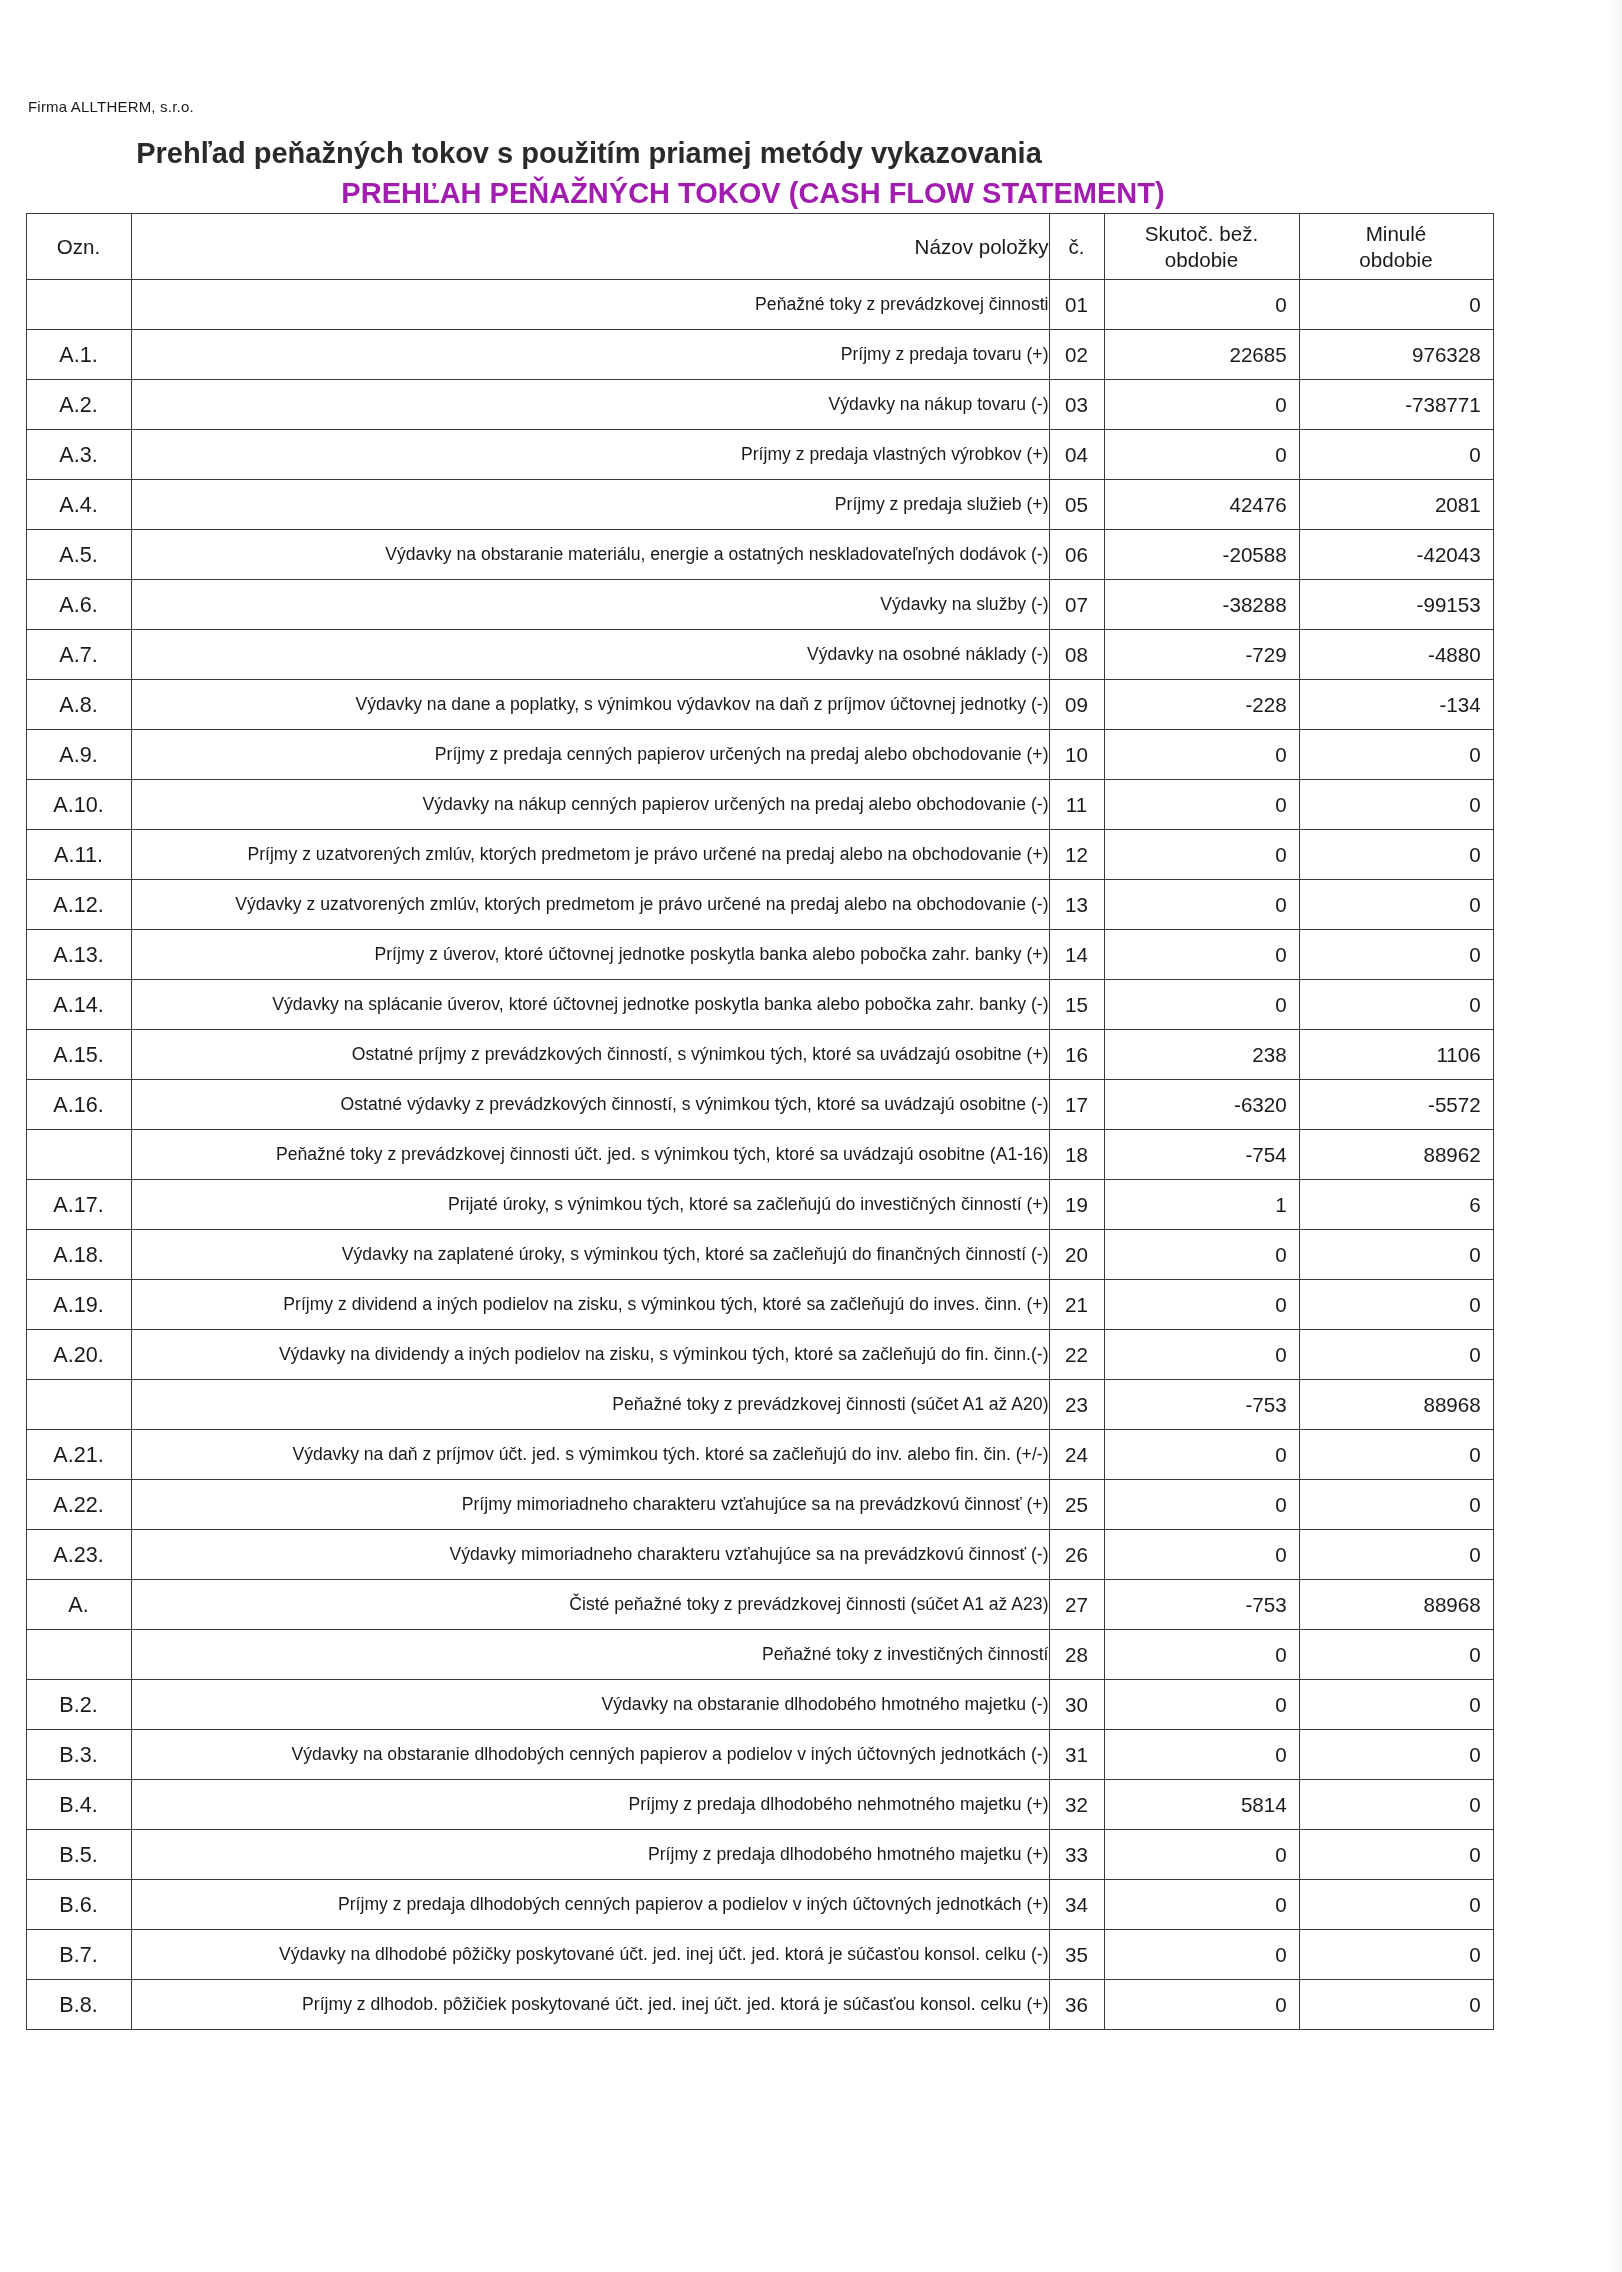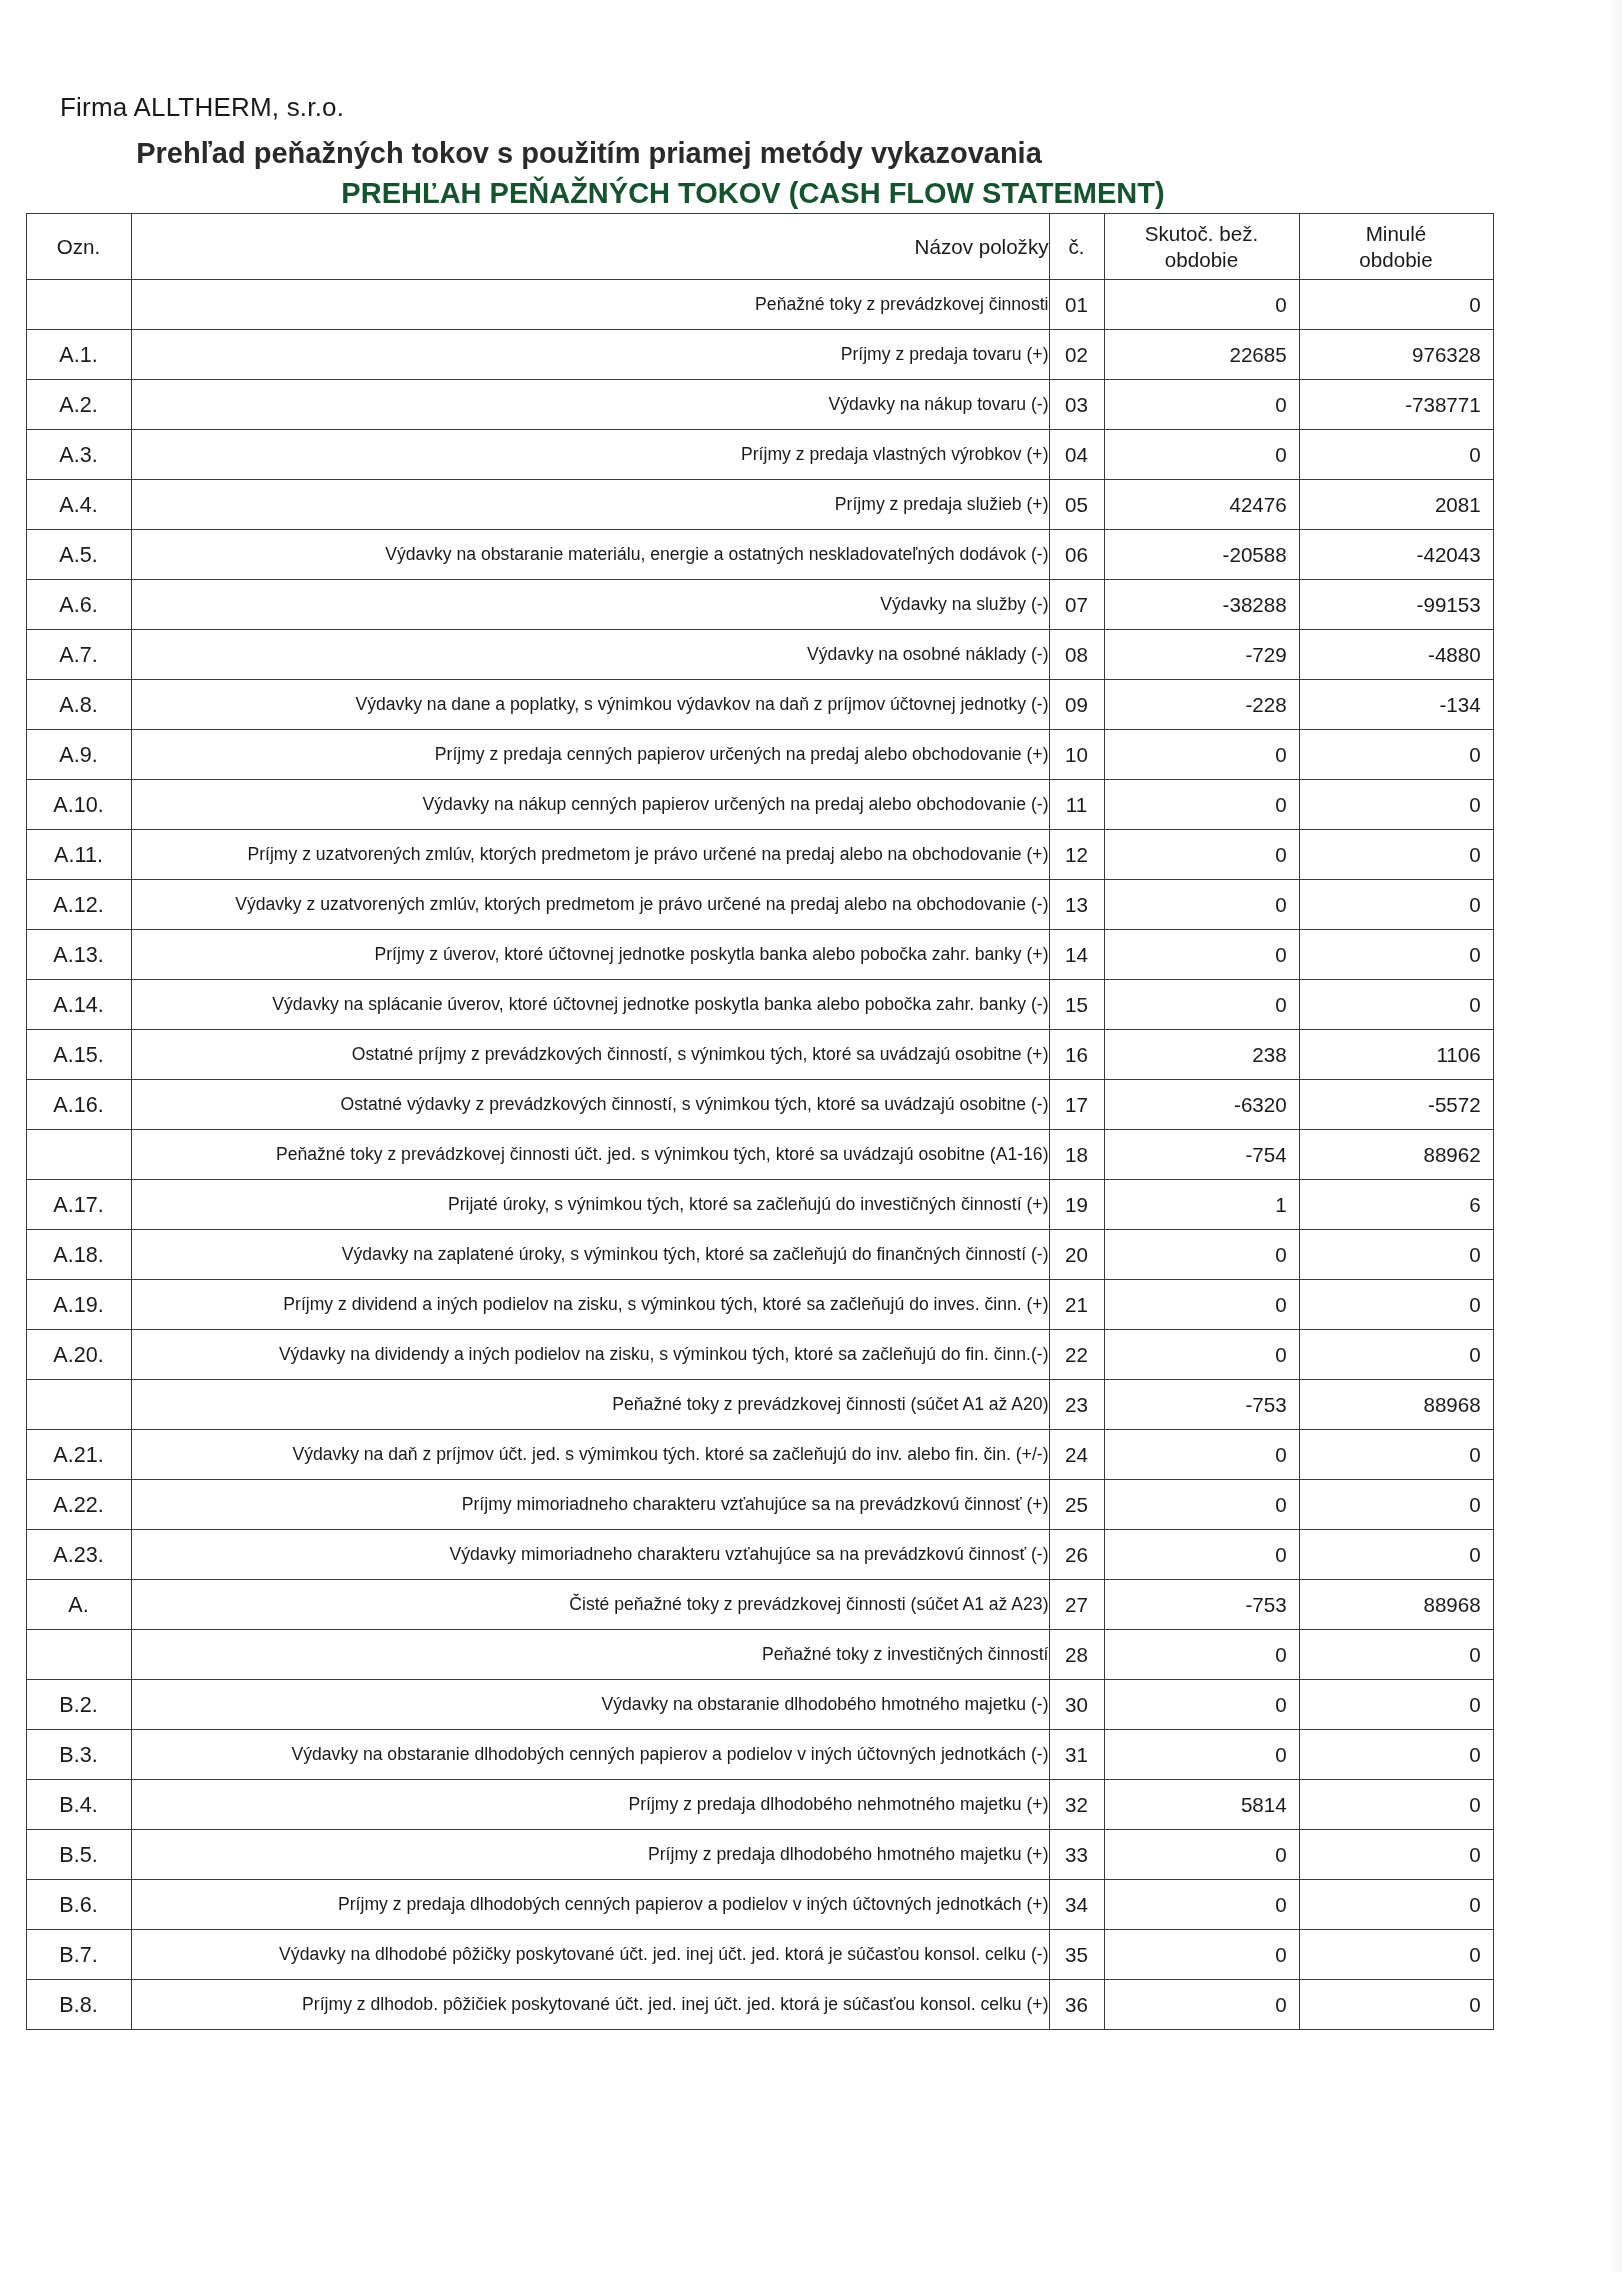--- a/index.html
+++ b/index.html
@@ -1,20 +1,20 @@
 <!DOCTYPE html>
 <html><head>
 <meta charset="utf-8">
 <style>
   html, body { margin: 0; padding: 0; background: #ffffff; }
   body { width: 1622px; height: 2273px; position: relative; font-family: "Liberation Sans", sans-serif; color: #1a1a1a; overflow: hidden; }
-  .firm { position: absolute; left: 28px; top: 92px; font-size: 26px; letter-spacing: 0.2px; margin-left: 32px; }
+  .firm { position: absolute; left: 28px; top: 98px; font-size: 15px; letter-spacing: 0.2px; }
   .title1 { position: absolute; left: 0; width: 1304px; top: 137px; text-align: center; font-size: 29px; font-weight: bold; color: #2a2a2a; }
   .title1 span { position: relative; left: -63px; }
-  .title2 { position: absolute; left: 0; width: 1622px; top: 177px; text-align: center; font-size: 29px; font-weight: bold; color: #14532d; }
+  .title2 { position: absolute; left: 0; width: 1622px; top: 177px; text-align: center; font-size: 29px; font-weight: bold; color: #a21caf; }
   .title2 span { position: relative; left: -58px; }
   table { position: absolute; left: 25.5px; top: 213px; border-collapse: collapse; table-layout: fixed; width: 1462px; }
   td, th { border: 1.5px solid #3a3a3a; padding: 0; font-weight: normal; }
   th { height: 65px; font-size: 20.6px; }
   th.ozn, td.ozn { width: 104px; text-align: center; margin-left: 44px; }
   th.name { width: 917px; text-align: right; }
   th.num, td.num { width: 54px; text-align: center; }
   th.cur, td.cur { width: 194px; }
   th.prev, td.prev { width: 193px; }
   th.cur, th.prev { text-align: center; line-height: 25.5px; }

